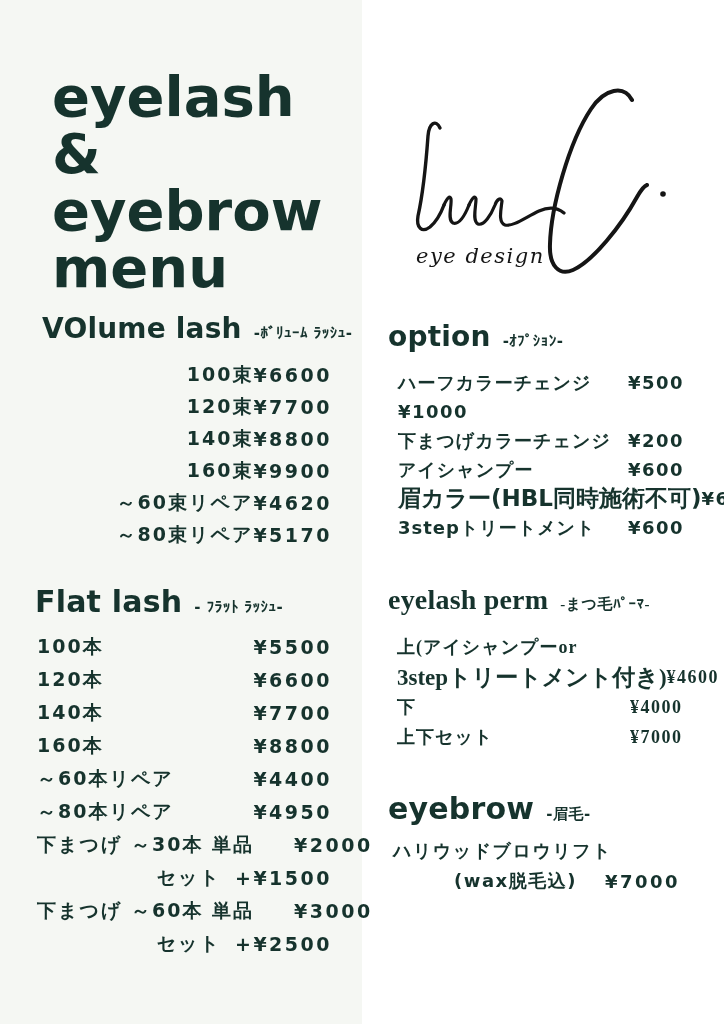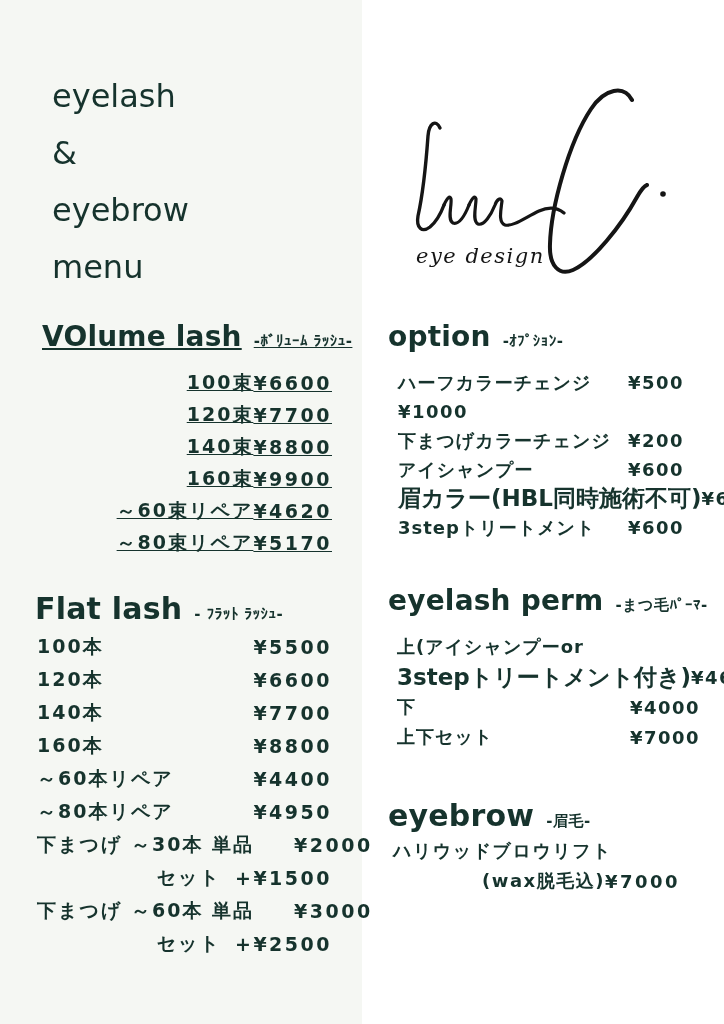--- a/index.html
+++ b/index.html
@@ -7,56 +7,56 @@
     position:relative;
     width:724px;height:1024px;
     background:linear-gradient(90deg,#f5f7f3 0,#f5f7f3 362px,#ffffff 362px,#ffffff 100%);
     font-family:"DejaVu Sans","Liberation Sans",sans-serif;
     color:#16332d;
     overflow:hidden;
   }
   
   .title{
     position:absolute;left:52px;top:68px;
-    font-size:32px;font-weight:400;line-height:57px;
+    font-size:56px;font-weight:700;line-height:57px;
     letter-spacing:0px;color:#16332d;
   }
   
   .logo{position:absolute;left:392px;top:86px;width:300px;height:215px;}
   
   .section{position:absolute;}
-  .sec-volume{left:36px;top:320px;width:296px;text-decoration:underline;}
+  .sec-volume{left:36px;top:312px;width:296px;}
   .sec-flat{left:30px;top:584px;width:302px;}
   .sec-option{left:388px;top:320px;width:304px;}
-  .sec-perm{left:388px;top:584px;width:306px;}
+  .sec-perm{left:388px;top:584px;width:306px;font-family:Liberation Serif, serif;}
   .sec-eyebrow{left:388px;top:791px;width:302px;}
 
   .sec-head{display:flex;align-items:baseline;gap:12px;height:34px;}
   .sec-title{font-size:28px;font-weight:800;letter-spacing:0.2px;white-space:nowrap;}
-  .sec-flat .sec-title,.sec-eyebrow .sec-title{font-size:30px;margin-top:7px;}
+  .sec-flat .sec-title,.sec-eyebrow .sec-title{font-size:30px;}
   .sec-sub{font-size:15px;font-weight:700;letter-spacing:0.5px;white-space:nowrap;}
   .sec-volume .sec-head{padding-left:6px;margin-bottom:13px;}
   .sec-flat .sec-head{padding-left:5px;margin-bottom:12px;}
   .sec-option .sec-head{margin-bottom:14px;}
   .sec-perm .sec-head{margin-bottom:14px;}
   .sec-eyebrow .sec-head{margin-bottom:11px;}
 
   .row{display:flex;justify-content:space-between;align-items:center;
        font-weight:700;font-size:19px;letter-spacing:2px;}
   .sec-volume .row{height:32px;padding-left:12px;justify-content:flex-end;}
   .sec-flat .row{height:33px;padding-left:7px;gap:40px;}
   .sec-option .row{height:29px;padding-left:10px;font-size:18px;letter-spacing:1px;}
   .sec-perm .row{height:30px;padding-left:9px;font-size:18px;letter-spacing:1px;}
   .sec-eyebrow .row{height:30px;padding-left:5px;font-size:18px;letter-spacing:1.5px;}
 
   .price{flex:none;text-align:right;letter-spacing:2.5px;font-weight:700;}
   .sec-option .price,.sec-perm .price{width:64px;text-align:left;letter-spacing:1.5px;}
   .row.tight .name{letter-spacing:0px;font-size:23px;white-space:nowrap;}
   .row.align-right{justify-content:flex-end;gap:14px;}
-  .sec-eyebrow .row.align-right{gap:0;padding-right:10px;}
+  .sec-eyebrow .row.align-right{gap:28px;padding-right:10px;}
   .name{white-space:nowrap;}
 </style>
 </head>
 <body>
 
 <div class="page">
 
   <div class="title">
     <div>eyelash</div>
     <div>&amp;</div>

